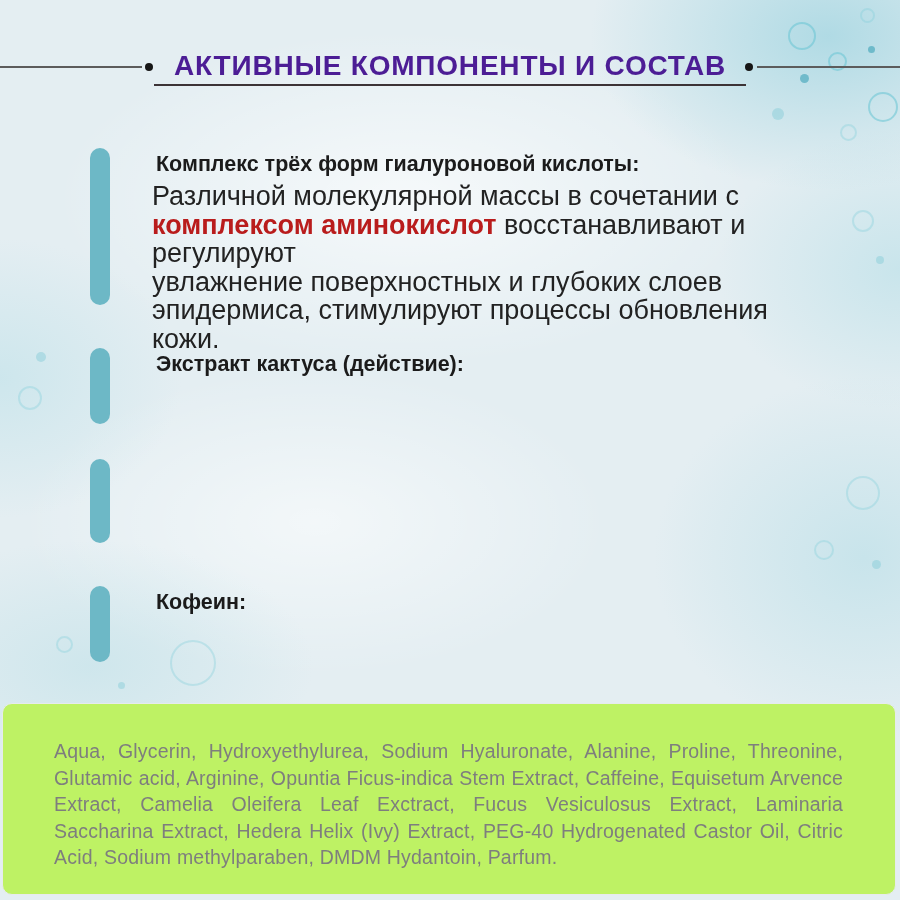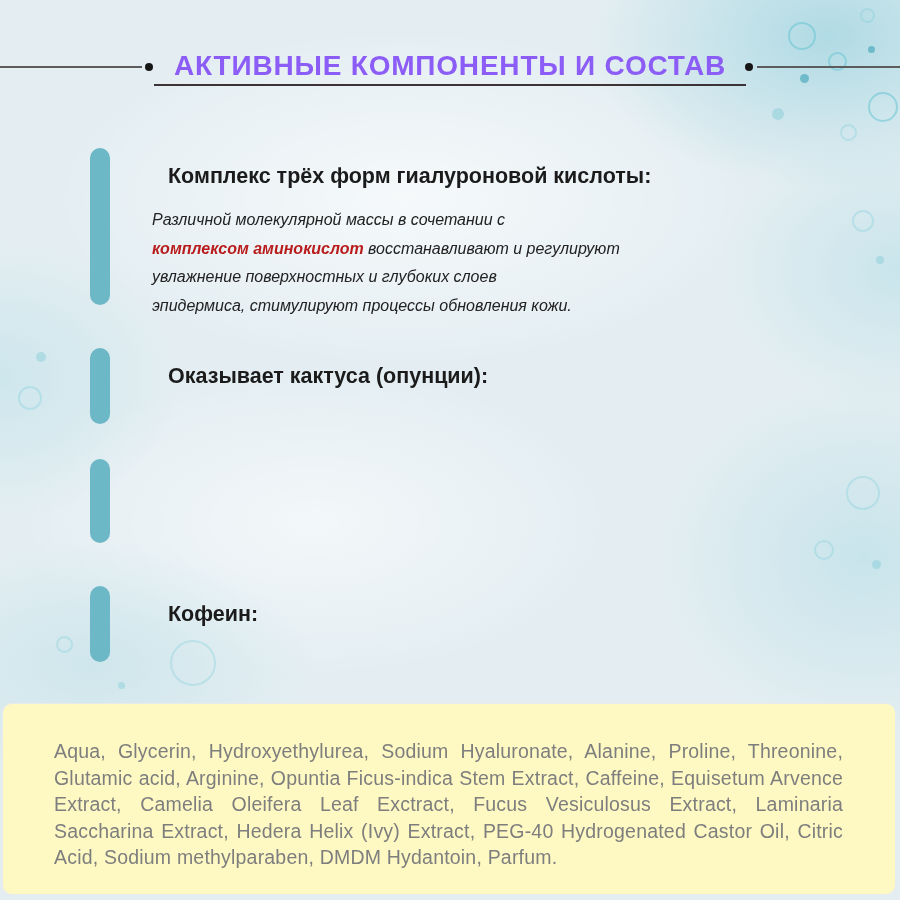--- a/index.html
+++ b/index.html
@@ -23,40 +23,40 @@
 
   
   .hdr-line{position:absolute;height:2px;background:#5c5c5c;top:66px;}
   .hdr-line.left{left:0;width:142px;}
   .hdr-line.right{left:757px;width:143px;}
   .hdr-dot{position:absolute;width:8px;height:8px;border-radius:50%;background:#161616;top:63px;}
   .hdr-dot.left{left:145px;}
   .hdr-dot.right{left:745px;}
   .page-title{
     position:absolute;top:50px;left:0;width:900px;text-align:center;
-    font-size:28px;font-weight:700;letter-spacing:0.8px;color:#8b5cf6;margin:0;
+    font-size:28px;font-weight:700;letter-spacing:0.8px;color:#4c1d95;margin:0;
   }
   .title-underline{position:absolute;top:84px;left:154px;width:592px;height:2px;background:#3c3336;}
 
   
   .section{position:absolute;left:90px;width:730px;}
   .sec-bar{position:absolute;left:0;top:2px;width:20px;border-radius:10px;background:#6db8c6;}
   .sec-text{position:absolute;left:62px;top:0;width:668px;}
-  .sec-heading{margin:16px;font-size:21.5px;line-height:28px;font-weight:700;color:#1b1b1b;}
-  .sec-body{margin:1px 0 0 0;font-size:16px;line-height:28.5px;color:#222;white-space:pre-line;font-style:italic;}
+  .sec-heading{margin:4px;font-size:21.5px;line-height:28px;font-weight:700;color:#1b1b1b;}
+  .sec-body{margin:1px 0 0 0;font-size:27px;line-height:28.5px;color:#222;white-space:pre-line;}
   .inline-bold{font-weight:700;color:#b91c1c;}
   #section-1{top:146px;} #section-1 .sec-bar{height:157px;}
   #section-2{top:346px;} #section-2 .sec-bar{height:76px;}
   #section-3{top:457px;} #section-3 .sec-bar{height:84px;}
   #section-4{top:584px;} #section-4 .sec-bar{height:76px;}
 
   
   .ingredients-card{
     position:absolute;left:2px;top:703px;width:894px;height:192px;
-    background:#fef9c3;border:1px solid #e7ebec;border-radius:10px;box-sizing:border-box;
+    background:#bef264;border:1px solid #e7ebec;border-radius:10px;box-sizing:border-box;
   }
   .ingredients-text{
     margin:34px 52px 0 51px;font-size:19.5px;line-height:26.5px;
     color:#7e7e7e;text-align:justify;letter-spacing:0.2px;
   }
 </style>
 </head>
 <body>
 
 <span class="ring" style="left:788px;top:22px;width:24px;height:24px;"></span>
@@ -92,21 +92,21 @@
     <p class="sec-body"><span>Различной молекулярной массы в сочетании с
 </span><span class="inline-bold">комплексом аминокислот</span><span> восстанавливают и регулируют
 увлажнение поверхностных и глубоких слоев
 эпидермиса, стимулируют процессы обновления кожи.</span></p>
   </div>
 </div>
 
 <div class="section" id="section-2">
   <div class="sec-bar"></div>
   <div class="sec-text">
-    <p class="sec-heading">Оказывает кактуса (опунции):</p>
+    <p class="sec-heading">Экстракт кактуса (действие):</p>
   </div>
 </div>
 
 <div class="section" id="section-3">
   <div class="sec-bar"></div>
   <div class="sec-text">
   </div>
 </div>
 
 <div class="section" id="section-4">

